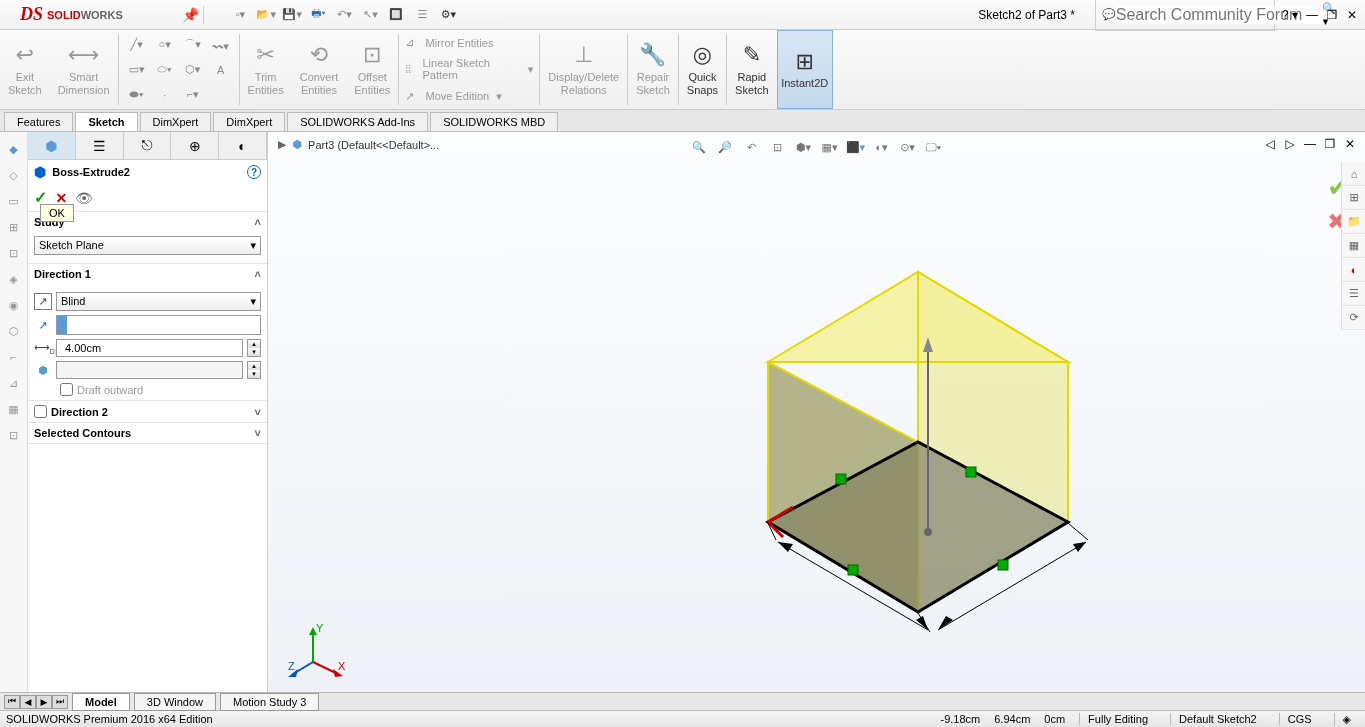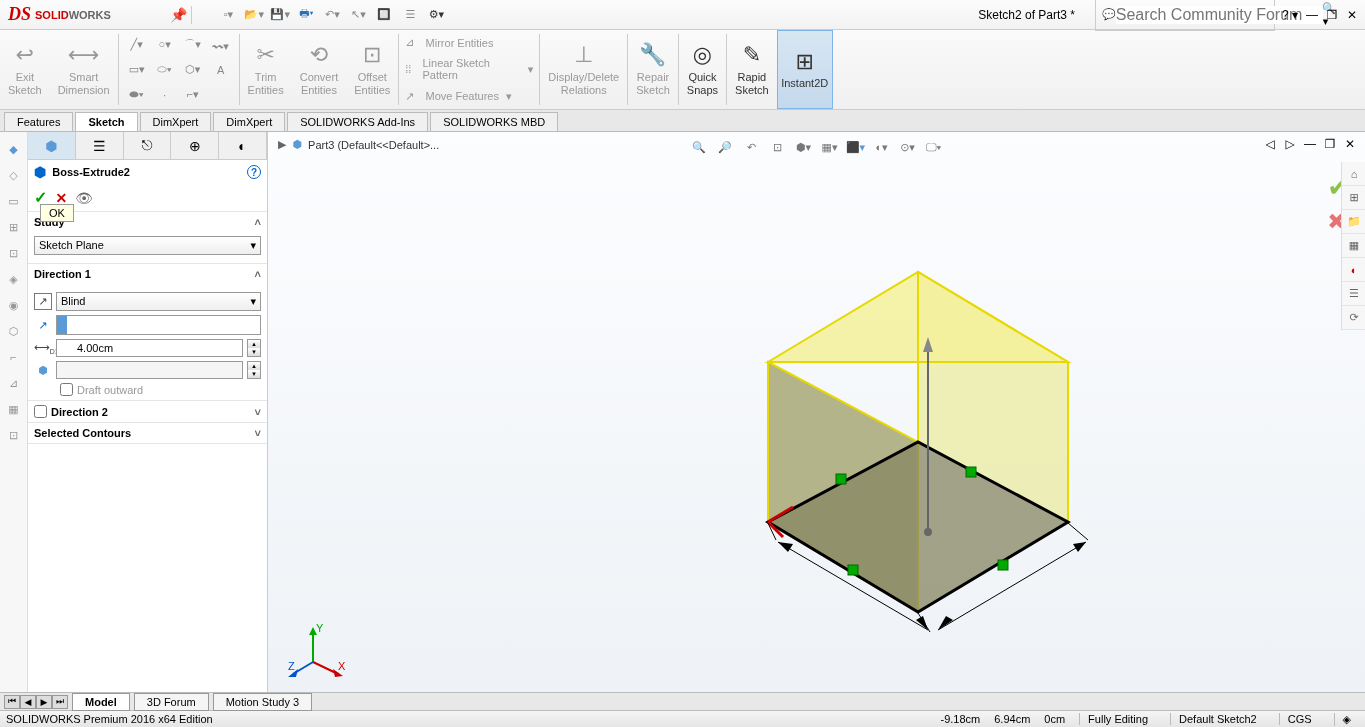--- a/index.html
+++ b/index.html
@@ -1,20 +1,20 @@
 <!DOCTYPE html>
 <html><head>
 <meta charset="utf-8">
 <style>
 * { margin: 0; padding: 0; box-sizing: border-box; font-family: "Segoe UI", Tahoma, sans-serif; font-size: 11px; }
 body { width: 1365px; height: 727px; background: #fff; overflow: hidden; position: relative; }
 
 
 .menubar { height: 30px; background: linear-gradient(#fcfcfc,#f2f2f2); border-bottom: 1px solid #ccc; display: flex; align-items: center; }
-.logo { width: 160px; height: 30px; display: flex; align-items: center; padding-left: 8px; font-weight: bold; font-size: 13px; }
+.logo { width: 160px; height: 30px; display: flex; align-items: center; padding-left: 8px; font-weight: bold; font-size: 13px; margin-left: 12px; }
 .logo-ds { color: #cc0000; font-size: 18px; font-style: italic; font-weight: bold; margin-right: 4px; font-family: serif; }
 .logo-text1 { color: #cc0000; font-weight: bold; }
 .logo-text2 { color: #666; font-weight: bold; }
 .menus { display: flex; gap: 2px; }
 .menu-item { padding: 6px 10px; cursor: pointer; }
 .pin { margin-left: 10px; color: #0066cc; font-size: 14px; }
 .tb-quick { display: flex; align-items: center; gap: 2px; margin-left: 20px; }
 .tb-icon { width: 24px; height: 22px; display: flex; align-items: center; justify-content: center; color: #888; cursor: pointer; border: 1px solid transparent; }
 .tb-sep { width: 1px; height: 18px; background: #ccc; margin: 0 4px; }
 .doc-title { margin-left: auto; margin-right: 20px; font-size: 12px; }
@@ -58,21 +58,21 @@
 .cancel-btn { color: #cc0000; font-size: 14px; font-weight: bold; cursor: pointer; }
 .preview-btn { color: #666; font-size: 14px; cursor: pointer; }
 .ok-tooltip { position: absolute; left: 12px; top: 72px; background: #ffffe1; border: 1px solid #999; padding: 2px 8px; font-size: 11px; z-index: 10; }
 .prop-section { border-bottom: 1px solid #e5e5e5; }
 .prop-sec-header { padding: 4px 6px; font-weight: bold; display: flex; align-items: center; cursor: pointer; }
 .prop-sec-header .chev { margin-left: auto; color: #666; }
 .prop-body { padding: 4px 6px; }
 .prop-select { width: 100%; border: 1px solid #999; padding: 2px 4px; background: linear-gradient(#fff,#eee); display: flex; justify-content: space-between; cursor: pointer; margin-bottom: 4px; }
 .prop-row { display: flex; align-items: center; gap: 4px; margin: 4px 0; }
 .prop-row-icon { width: 18px; text-align: center; color: #444; }
-.prop-input { flex: 1; border: 1px solid #999; padding: 2px 20px; background: #fff; }
+.prop-input { flex: 1; border: 1px solid #999; padding: 2px 8px; background: #fff; }
 .spinner { width: 14px; display: flex; flex-direction: column; border: 1px solid #999; }
 .spinner div { height: 8px; background: linear-gradient(#fff,#ddd); font-size: 7px; text-align: center; line-height: 7px; cursor: pointer; }
 .checkbox-row { display: flex; align-items: center; gap: 4px; padding-left: 26px; }
 
 
 .viewport { flex: 1; background: linear-gradient(#fcfdff,#eef2f6); position: relative; }
 .vp-breadcrumb { position: absolute; top: 6px; left: 10px; display: flex; align-items: center; gap: 6px; font-size: 11px; color: #333; }
 .vp-breadcrumb .arrow { color: #666; cursor: pointer; }
 .vp-toolbar { position: absolute; top: 4px; left: 50%; transform: translateX(-50%); display: flex; gap: 4px; }
 .vp-tbicon { width: 22px; height: 22px; display: flex; align-items: center; justify-content: center; color: #777; cursor: pointer; }
@@ -182,21 +182,21 @@
     </div>
   <div class="rb-group">
       <div class="rb-big-icon">⊡</div>
       <div style="white-space:pre-line">Offset
 Entities</div>
     </div>
   <div class="ribbon-sep"></div>
   <div class="rb-group-small" style="width:140px">
     <div class="rb-row"><span>⊿</span>&nbsp;<span>Mirror Entities</span></div>
     <div class="rb-row"><span>⁞⁞</span>&nbsp;<span>Linear Sketch Pattern</span>&nbsp;▾</div>
-    <div class="rb-row"><span>↗</span>&nbsp;<span>Move Features</span>&nbsp;▾</div>
+    <div class="rb-row"><span>↗</span>&nbsp;<span>Move Edition</span>&nbsp;▾</div>
   </div>
   <div class="ribbon-sep"></div>
   <div class="rb-group">
       <div class="rb-big-icon">⊥</div>
       <div style="white-space:pre-line">Display/Delete
 Relations</div>
     </div>
   <div class="ribbon-sep"></div>
   <div class="rb-group">
       <div class="rb-big-icon">🔧</div>
@@ -428,21 +428,21 @@
 </div>
 
 <div class="bottom-tabs">
   <div class="bt-nav">
     <div>⏮</div>
     <div>◀</div>
     <div>▶</div>
     <div>⏭</div>
   </div>
   <div class="bt-tab active">Model</div>
-  <div class="bt-tab">3D Forum</div>
+  <div class="bt-tab">3D Window</div>
   <div class="bt-tab">Motion Study 3</div>
 </div>
 
 <div class="statusbar">
   <span>SOLIDWORKS Premium 2016 x64 Edition</span>
   <div class="sb-right">
     <span>-9.18cm</span>
     <span>6.94cm</span>
     <span>0cm</span>
     <span class="sb-cell">Fully Editing</span>

